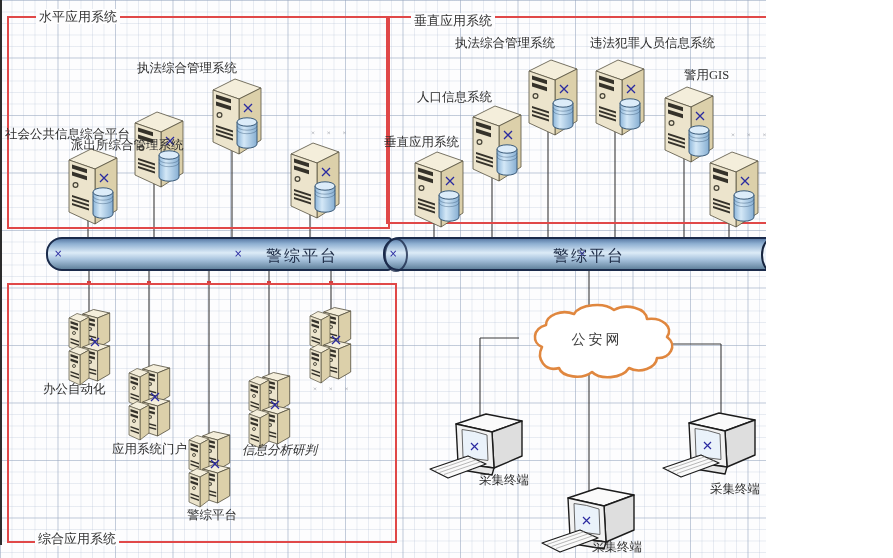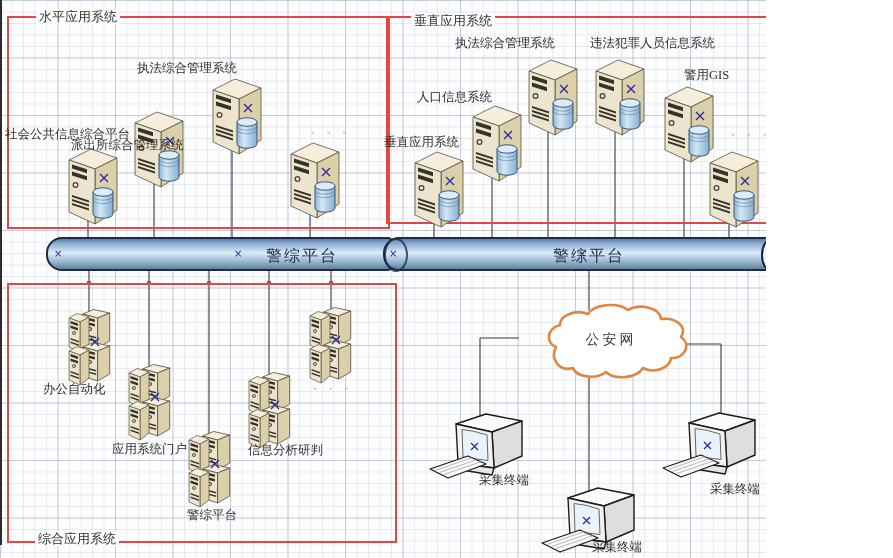--- a/index.html
+++ b/index.html
@@ -42,21 +42,21 @@
     content:'';position:absolute;right:-1px;top:-1px;width:17px;height:30px;
     background:#edf3fa;border:2px solid #16243e;border-radius:50%;
   }
   .pipe-label{
     position:absolute;top:7px;font-size:16px;color:#1c2a44;
     letter-spacing:2px;white-space:nowrap;z-index:4;
   }
   .pipe1 .pipe-label{left:218px;}
   .pipe2 .pipe-label{left:168px;}
   .pipe-x{position:absolute;font-size:10px;color:#2a2aa0;z-index:4;top:9px;font-family:"DejaVu Sans",sans-serif;}
-  .cloud{position:absolute;left:526px;top:298px;width:170px;height:84px;z-index:4;}
+  .cloud{position:absolute;left:512px;top:298px;width:170px;height:84px;z-index:4;}
   .cloud-label{
     position:absolute;left:0;right:0;top:33px;text-align:center;
     font-size:14px;color:#3a3a3a;letter-spacing:3px;
   }
   .defs{position:absolute;width:0;height:0;overflow:hidden;}
 </style>
 </head>
 <body>
 
 <svg class="defs" aria-hidden="true">
@@ -254,21 +254,21 @@
   <div class="node" style="left:247px;top:371px;"><svg width="46" height="78">
         <use href="#sym-cluster"></use>
       </svg></div>
   <div class="node" style="left:308px;top:306px;"><svg width="46" height="78">
         <use href="#sym-cluster"></use>
       </svg></div>
 
   <div class="node-label" style="left:43px;top:382px;">办公自动化</div>
   <div class="node-label" style="left:112px;top:442px;">应用系统门户</div>
   <div class="node-label" style="left:187px;top:508px;">警综平台</div>
-  <div class="node-label" style="left:248px;top:443px;">信息分析研判</div>
+  <div class="node-label" style="left:242px;top:443px;font-style:italic;">信息分析研判</div>
   <div class="dots" style="left:313px;top:385px;">× × ×</div>
 
   <div class="cloud">
     <svg width="170" height="84" viewBox="0 0 170 82">
         <use href="#sym-cloud"></use>
       </svg>
     <span class="cloud-label">公安网</span>
   </div>
 
   <div class="node" style="left:428px;top:408px;"><svg width="106" height="84">

